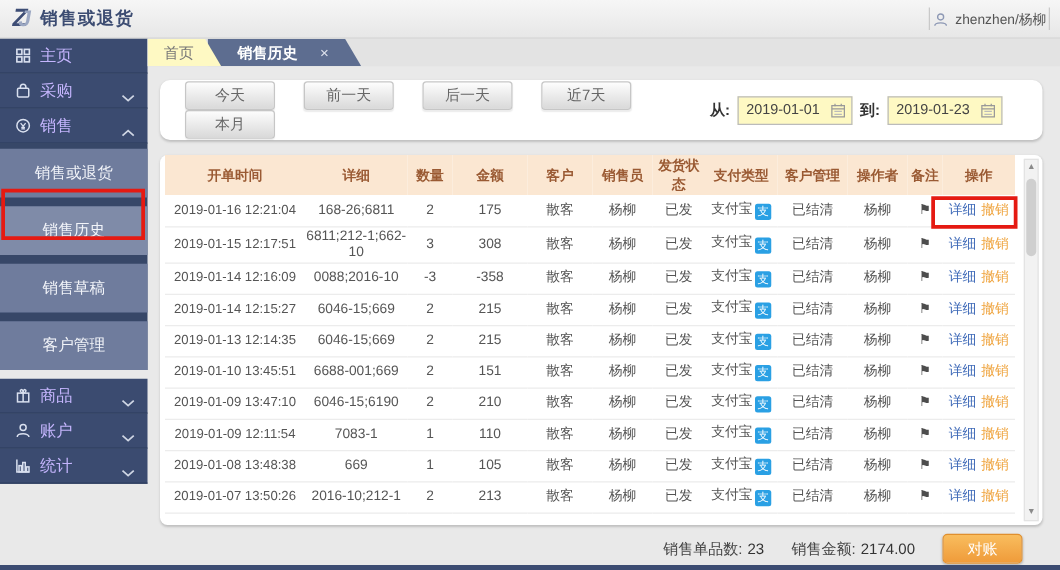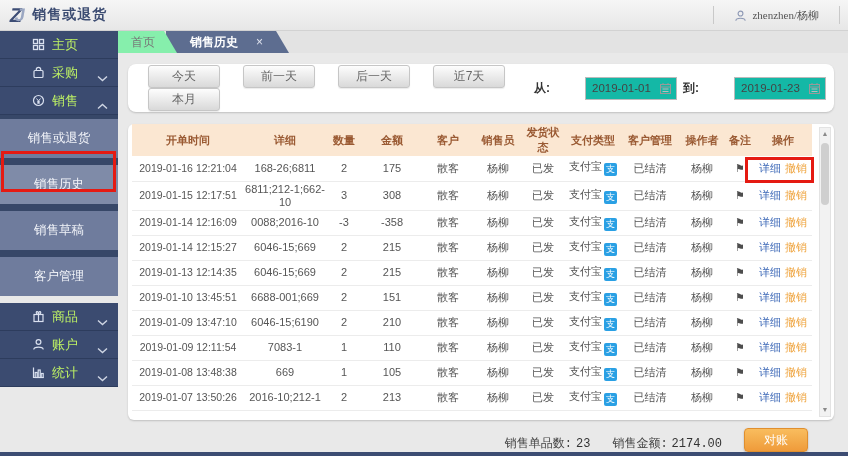--- a/index.html
+++ b/index.html
@@ -17,69 +17,69 @@
     display:flex; align-items:center; justify-content:space-between;
     padding:0 8px 0 10px;
   }
   .logo { display:flex; align-items:center; }
   .logo-z { font-weight:bold; font-size:20px; color:#3d4d75; display:inline-block; transform:skew(-10deg); }
   .logo-j { font-weight:bold; font-size:18px; color:#9ba7c2; display:inline-block; margin-left:-7px; transform:skew(-10deg); }
   .app-title { font-weight:bold; font-size:14px; color:#3c4c72; margin-left:7px; letter-spacing:1px; }
   .userbox {
     display:flex; align-items:center; gap:5px; height:18px;
     border-left:1px solid #c9c9c9; border-right:1px solid #c9c9c9;
-    padding:0 20px; font-size:11px; color:#555;font-family:Liberation Serif, serif;
+    padding:0 2px; font-size:11px; color:#555;
   }
   
   .sidebar { position:absolute; left:0; top:31px; width:118px; }
   .side-main {
     height:28px; background:#3b4b70; border-bottom:1px solid #2d3c5d;
-    color:#bef264; font-size:13px; display:flex; align-items:center;
-    padding-left:32px; gap:7px; position:relative; cursor:pointer;
+    color:#c4b5fd; font-size:13px; display:flex; align-items:center;
+    padding-left:12px; gap:7px; position:relative; cursor:pointer;
   }
   .side-main .chev { position:absolute; right:10px; top:11px; }
   .subwrap { background:#374768; padding:4px 0 0 0; }
   .side-sub {
     height:39px; margin-bottom:7px; background:#6f7c9d;
     color:#f2f4f9; font-size:12.5px; display:flex; align-items:center;
     justify-content:center; cursor:pointer;
   }
   .side-sub.active { background:#7f8ba8; }
   .icon-svg { display:inline-flex; width:13px; height:13px; }
   
   .tabstrip { position:absolute; left:118px; top:31px; right:0; height:22px; background:#e3e3e3; display:flex; }
   .tab {
-    height:22px; font-size:12px; color:#777; background:#86efac;
+    height:22px; font-size:12px; color:#777; background:#fef9c3;
     display:flex; align-items:center; padding:0 22px 0 13px;
     clip-path:polygon(0 0, calc(100% - 13px) 0, 100% 100%, 0 100%);
     position:relative; z-index:2; cursor:pointer;
   }
   .tab.active {
     background:#5d6d90; color:#fff; font-weight:bold; z-index:1;
     margin-left:-11px; padding:0 26px 0 24px; gap:18px;
   }
   .tab .close { font-weight:normal; color:#dfe3ee; font-size:12px; cursor:pointer; }
   
   .toolbar {
     position:absolute; left:128px; top:64px; width:706px; height:48px;
     background:#fff; border-radius:8px; box-shadow:0 1px 2px rgba(0,0,0,.18);
-    display:flex; align-items:center; padding:0 8px 0 20px;
+    display:flex; align-items:center; padding:0 32px 0 20px;
   }
   .qbtn {
     width:72px; height:23px; margin-right:23px; font-size:12px; color:#666;
     background:linear-gradient(#fdfdfd,#d9d9d9); border:1px solid #c6c6c6;
     border-radius:3px; box-shadow:0 1px 1px rgba(0,0,0,.08); cursor:pointer;
     font-family:inherit;
   }
   .range { margin-left:auto; display:flex; align-items:center; gap:6px; }
   .range-label { font-size:12px; font-weight:bold; color:#333; }
   .dateinput {
-    width:92px; height:23px; border:1px solid #bbb; background:#14b8a6;
+    width:92px; height:23px; border:1px solid #bbb; background:#fef9c3;
     display:flex; align-items:center; justify-content:space-between;
-    padding:0 4px 0 6px; font-size:11.5px; color:#444; cursor:text;margin-left:29px;
+    padding:0 4px 0 6px; font-size:11.5px; color:#444; cursor:text;
   }
   .btn-query {
     width:84px; height:25px; margin-left:14px; border-radius:4px;
     background:linear-gradient(#7888aa,#4e5f87); border:1px solid #44547c;
     color:#fff; font-size:12px; box-shadow:0 1px 2px rgba(0,0,0,.3);
     cursor:pointer; font-family:inherit;
   }
   
   .tablecard {
     position:absolute; left:128px; top:124px; width:706px; height:296px;
@@ -106,22 +106,22 @@
   .vscroll {
     position:absolute; right:3px; top:3px; bottom:3px; width:12px;
     background:#f2f2f2; border:1px solid #e3e3e3;
     display:flex; flex-direction:column; justify-content:space-between; align-items:center;
   }
   .varrow { font-size:7px; color:#8a8a8a; height:12px; line-height:12px; cursor:pointer; }
   .vthumb { position:absolute; top:15px; left:1px; width:8px; height:62px; background:#cfcfcf; border-radius:4px; cursor:pointer; }
   
   .footer {
     position:absolute; left:0; right:0; bottom:4px; height:26px;
-    display:flex; align-items:flex-end; justify-content:flex-end;
-    gap:22px; padding-right:40px; font-size:12px; color:#444;font-family:Liberation Mono, monospace;
+    display:flex; align-items:center; justify-content:flex-end;
+    gap:22px; padding-right:30px; font-size:12px; color:#444;
   }
   .footer .stat b { font-weight:normal; color:#333; margin-left:4px; }
   .btn-recon {
     width:64px; height:24px; border-radius:4px; color:#fff; font-size:12px;
     background:linear-gradient(#f9bd5e,#ef9b3a); border:1px solid #e08f2e;
     box-shadow:0 1px 2px rgba(0,0,0,.25); cursor:pointer; font-family:inherit;
   }
   .bottomstrip { position:absolute; left:0; right:0; bottom:0; height:4px; background:#3c4c72; }
   
   .redbox { position:absolute; border:3px solid #e51a12; pointer-events:none; }

